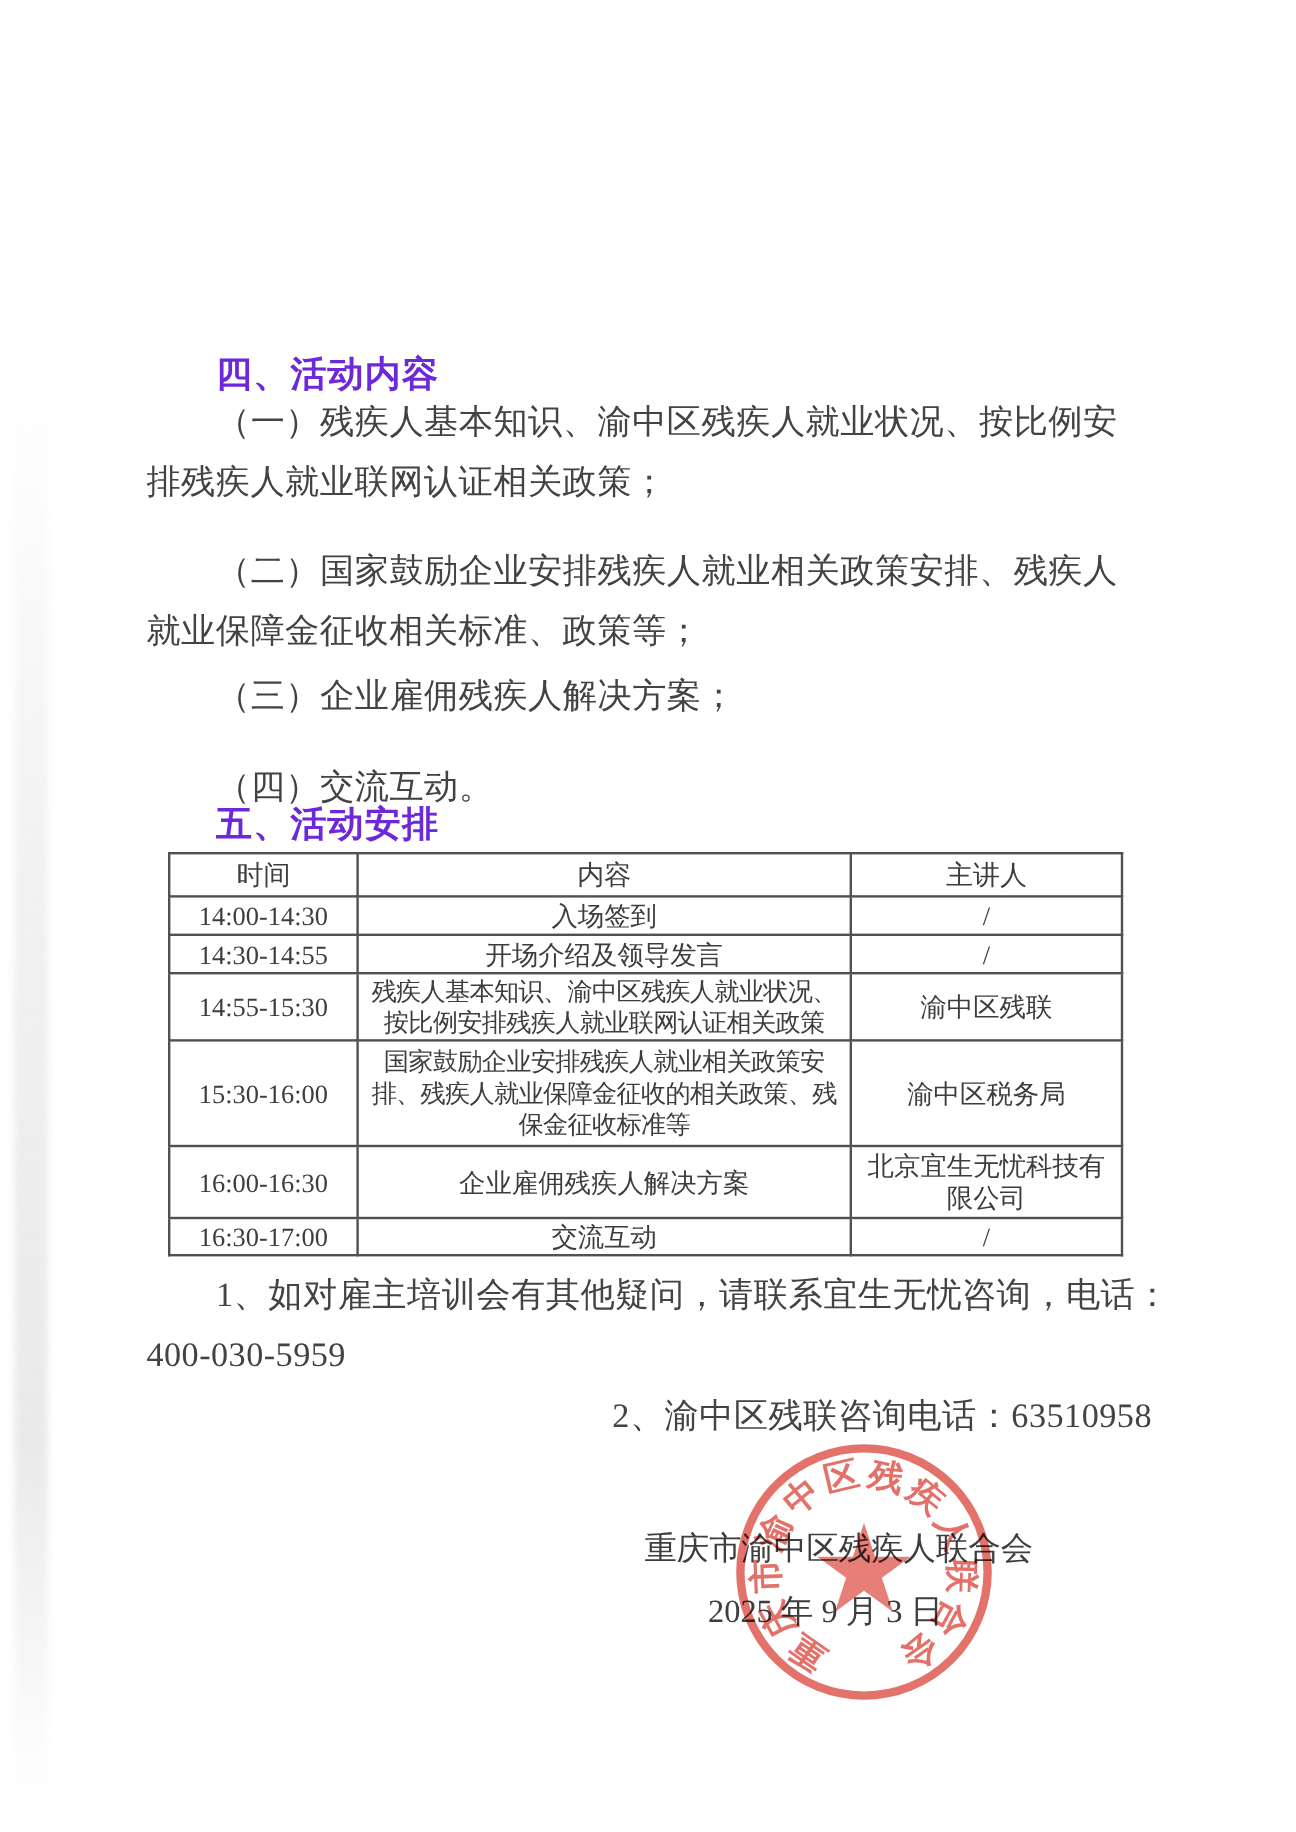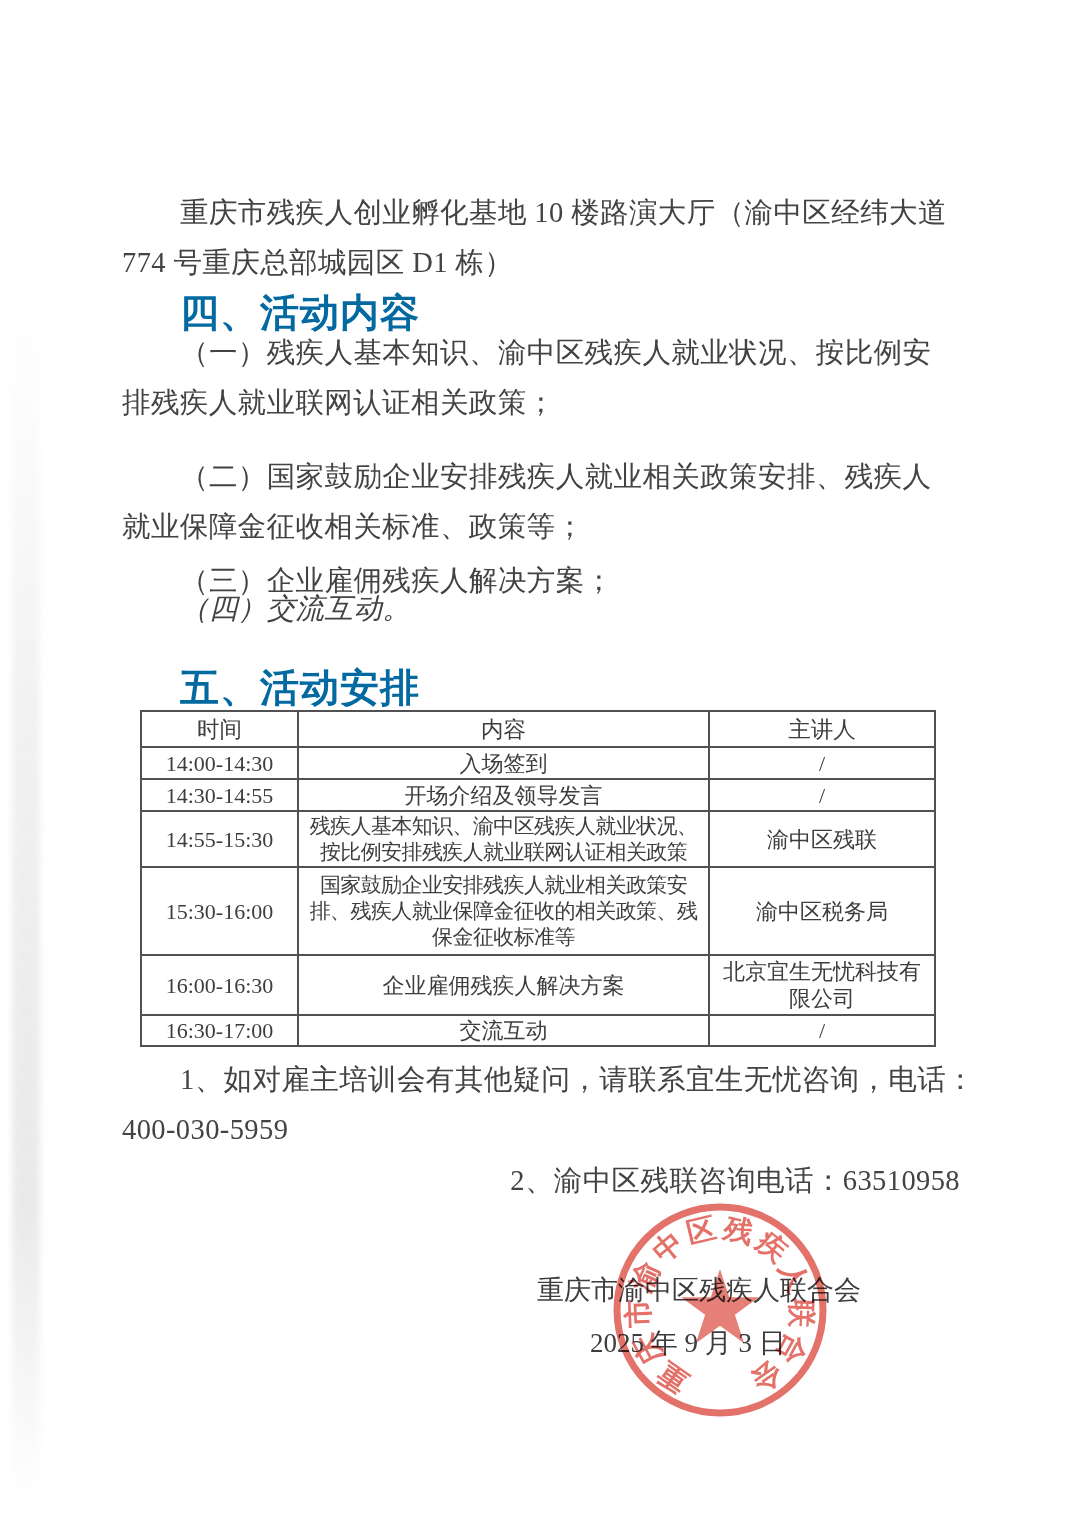--- a/index.html
+++ b/index.html
@@ -9,22 +9,22 @@
     background:#ffffff;
     overflow:hidden;
     font-family:"Liberation Serif","DejaVu Serif",serif;
     color:#434343;
   }
   .block{position:absolute;left:122px;width:838px;}
   .line{font-size:28.5px;line-height:50px;white-space:nowrap;letter-spacing:0.4px;}
   .indent{padding-left:58px;}
   .heading{
     font-family:"Liberation Sans","DejaVu Sans",sans-serif;
-    font-weight:700;font-size:39px;line-height:50px;
-    color:#0369a1;letter-spacing:1px;
+    font-weight:700;font-size:30px;line-height:50px;
+    color:#6d28d9;letter-spacing:1px;
   }
   
   table.schedule{
     position:absolute;left:140px;top:710px;
     width:794px;border-collapse:collapse;table-layout:fixed;
     font-size:22px;color:#3d3d3d;
   }
   .schedule col.c-time{width:157px;}
   .schedule col.c-content{width:411px;}
   .schedule col.c-speaker{width:226px;}
@@ -64,44 +64,40 @@
     pointer-events:none;
   }
 </style>
 </head>
 <body>
 
 <div class="page">
 
   <div class="smudge"></div>
 
-  <div class="block" style="top:188px;">
-    <div class="line indent">重庆市残疾人创业孵化基地 10 楼路演大厅（渝中区经纬大道</div>
-    <div class="line">774 号重庆总部城园区 D1 栋）</div>
-  </div>
 
   <div class="block indent" style="top:288px;">
     <span class="heading">四、活动内容</span>
   </div>
 
   <div class="block" style="top:328px;">
     <div class="line indent">（一）残疾人基本知识、渝中区残疾人就业状况、按比例安</div>
     <div class="line">排残疾人就业联网认证相关政策；</div>
   </div>
 
   <div class="block" style="top:452px;">
     <div class="line indent">（二）国家鼓励企业安排残疾人就业相关政策安排、残疾人</div>
     <div class="line">就业保障金征收相关标准、政策等；</div>
   </div>
 
   <div class="block" style="top:556px;">
     <div class="line indent">（三）企业雇佣残疾人解决方案；</div>
   </div>
 
-  <div class="block" style="top:584px;font-style:italic;">
+  <div class="block" style="top:632px;">
     <div class="line indent">（四）交流互动。</div>
   </div>
 
   <div class="block indent" style="top:663px;">
     <span class="heading">五、活动安排</span>
   </div>
 
   <table class="schedule">
     <colgroup>
       <col class="c-time">

